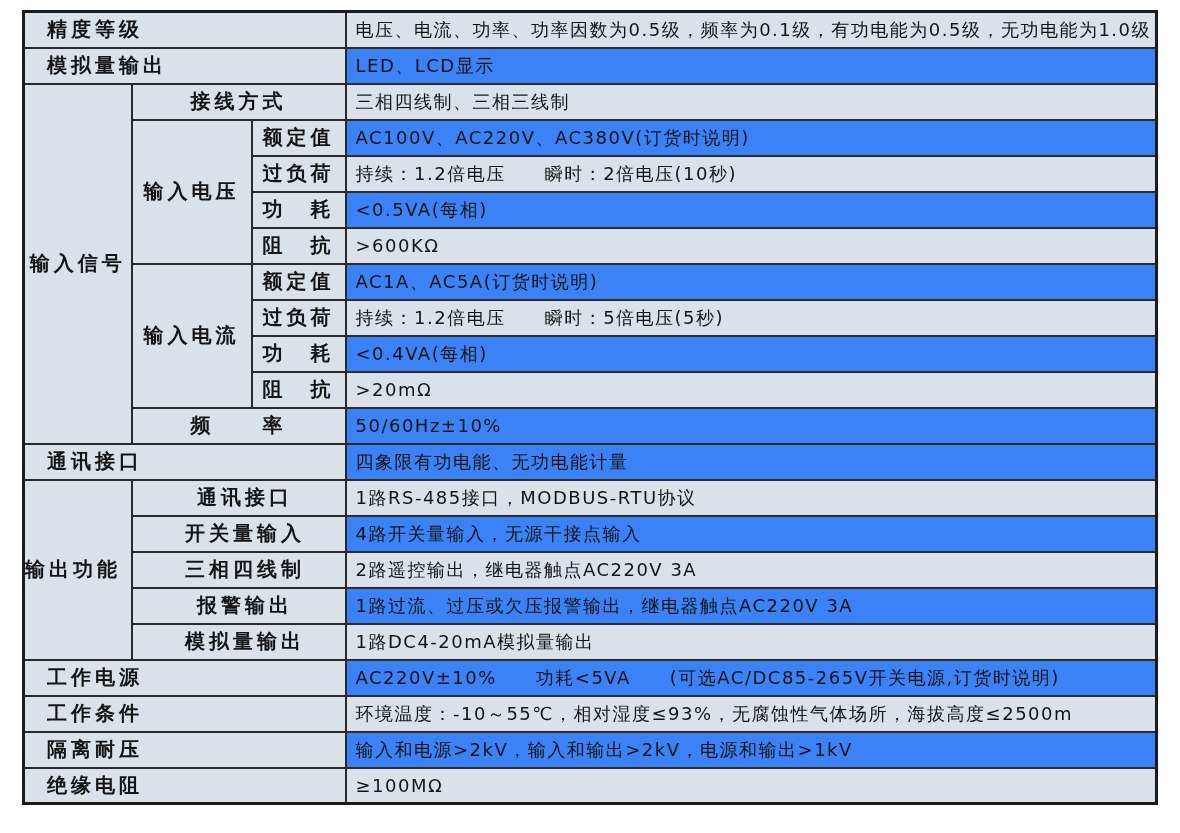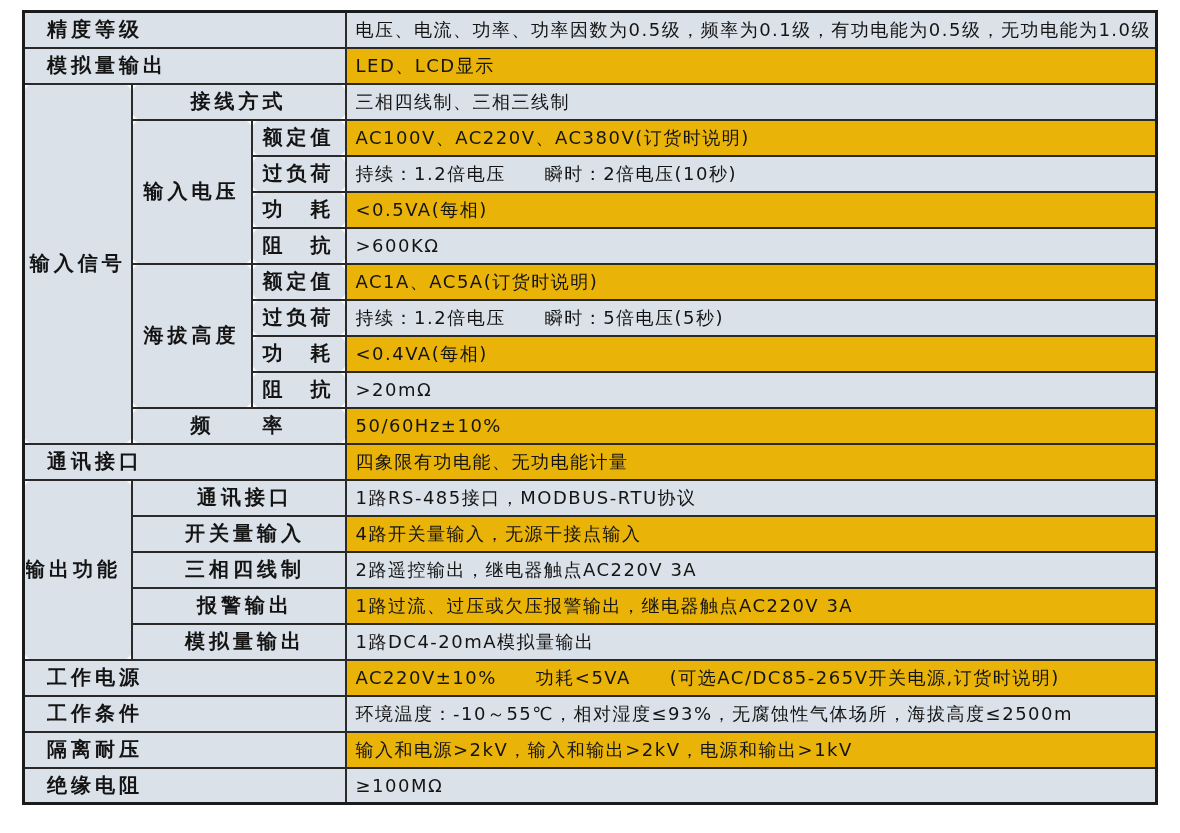--- a/index.html
+++ b/index.html
@@ -37,33 +37,33 @@
   tr.r { height: 36px; }
   
   td.lab {
     background: #dae1e9;
     font-weight: bold;
     font-size: 20px;
     letter-spacing: 4px;
   }
   td.l-left  { text-align: left; padding-left: 22px; }
   td.l-sub   { text-align: center; padding-left: 14px; }
-  td.l-center{ text-align: center; padding: 0; border-radius: 10px; }
+  td.l-center{ text-align: center; padding: 0; }
   td.l-wrap  { white-space: pre-line; line-height: 1.45; }
   
   td.val {
     font-size: 18px;
     font-weight: normal;
     letter-spacing: 1.5px;
     text-align: left;
     padding-left: 9px;
     margin-top: 41px;
   }
   td.bgb { background: #dae1e9; }
-  td.bgw { background: #eab308; }
+  td.bgw { background: #3b82f6; }
 </style>
 </head>
 <body>
 
 <div class="page">
   <table class="spec">
     <colgroup>
       <col style="width:108px">
         <col style="width:120px">
         <col style="width:94px">
@@ -94,21 +94,21 @@
       </tr>
       <tr class="r">
         <td class="lab l-center">功　耗</td>
         <td class="val bgw">&lt;0.5VA(每相)</td>
       </tr>
       <tr class="r">
         <td class="lab l-center">阻　抗</td>
         <td class="val bgb">&gt;600KΩ</td>
       </tr>
       <tr class="r">
-        <td rowspan="4" class="lab l-center">海拔高度</td>
+        <td rowspan="4" class="lab l-center">输入电流</td>
         <td class="lab l-center">额定值</td>
         <td class="val bgw">AC1A、AC5A(订货时说明)</td>
       </tr>
       <tr class="r">
         <td class="lab l-center">过负荷</td>
         <td class="val bgb">持续：1.2倍电压　　瞬时：5倍电压(5秒)</td>
       </tr>
       <tr class="r">
         <td class="lab l-center">功　耗</td>
         <td class="val bgw">&lt;0.4VA(每相)</td>

